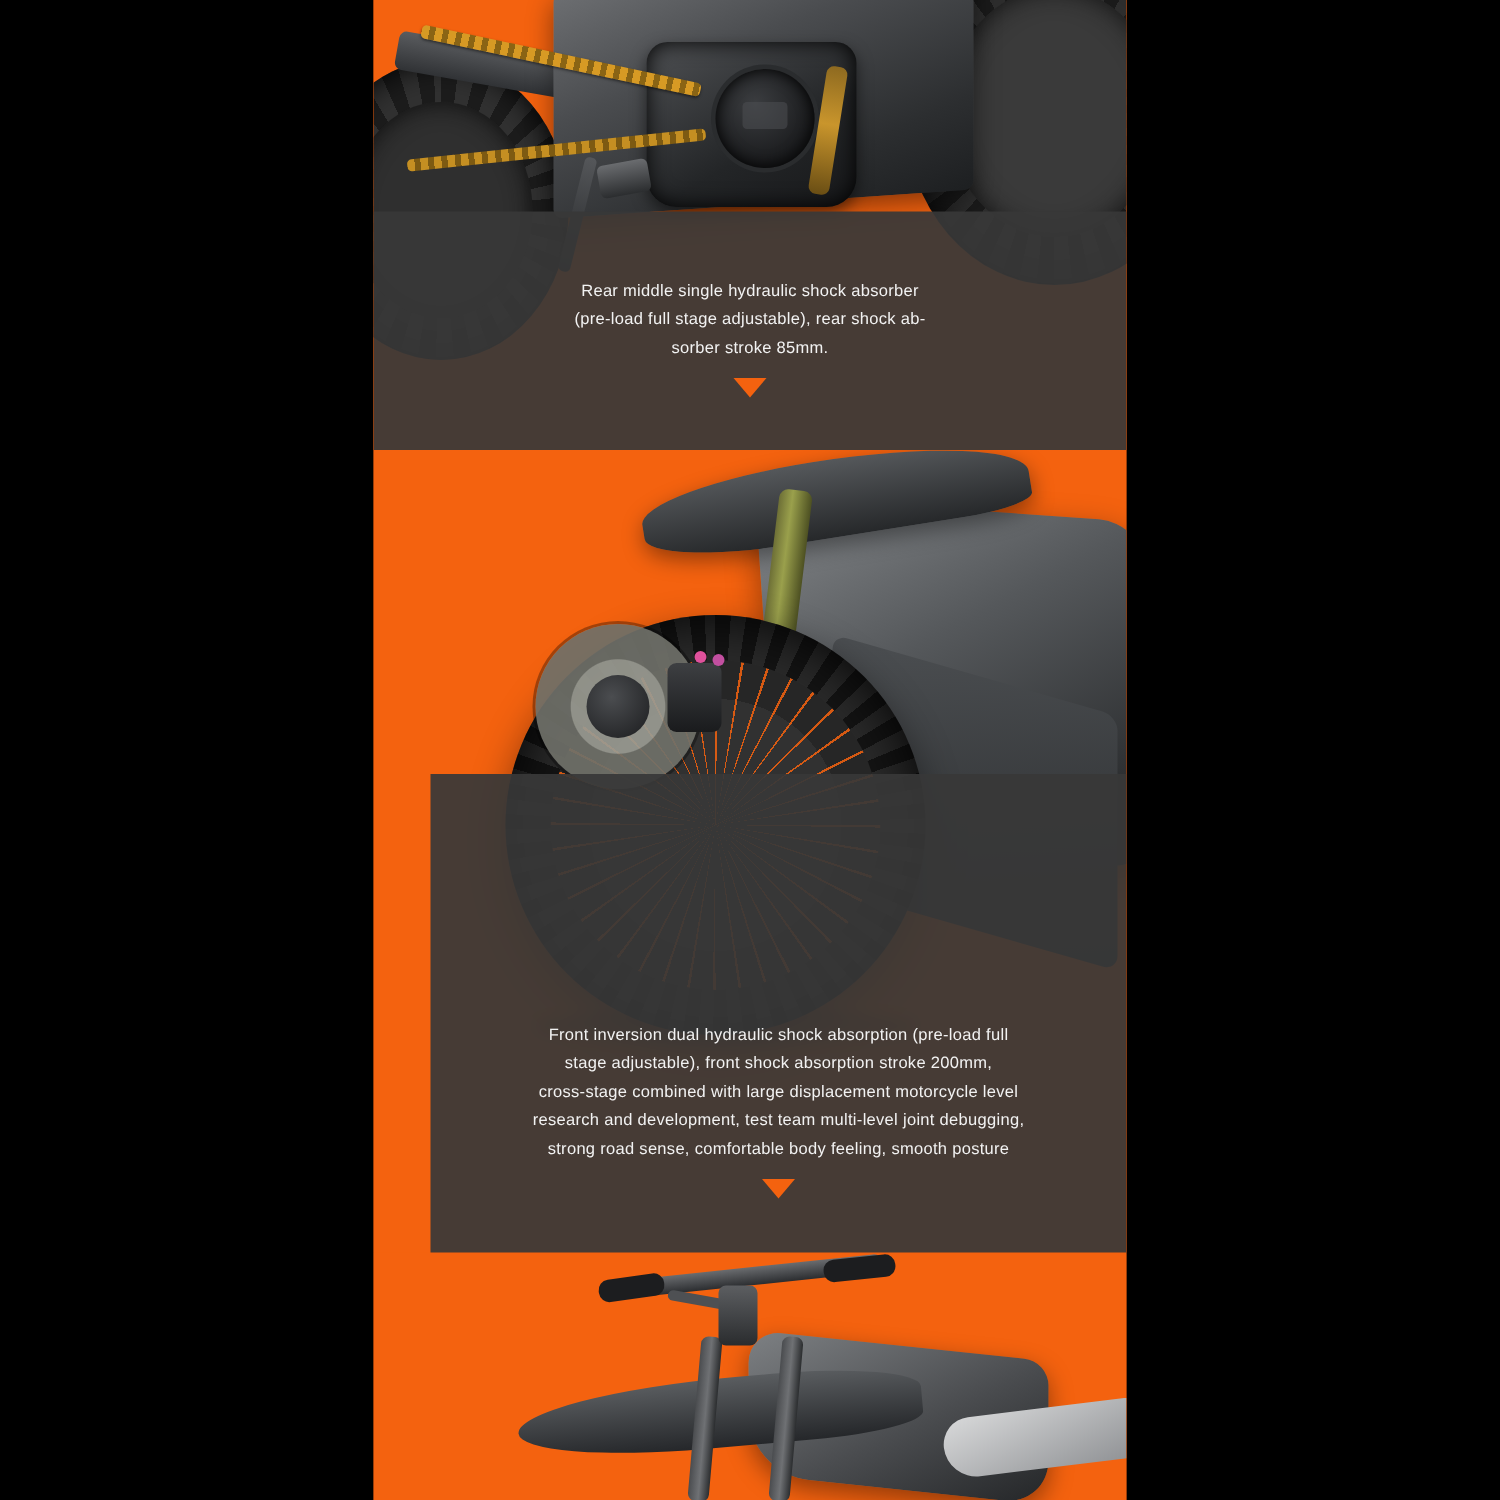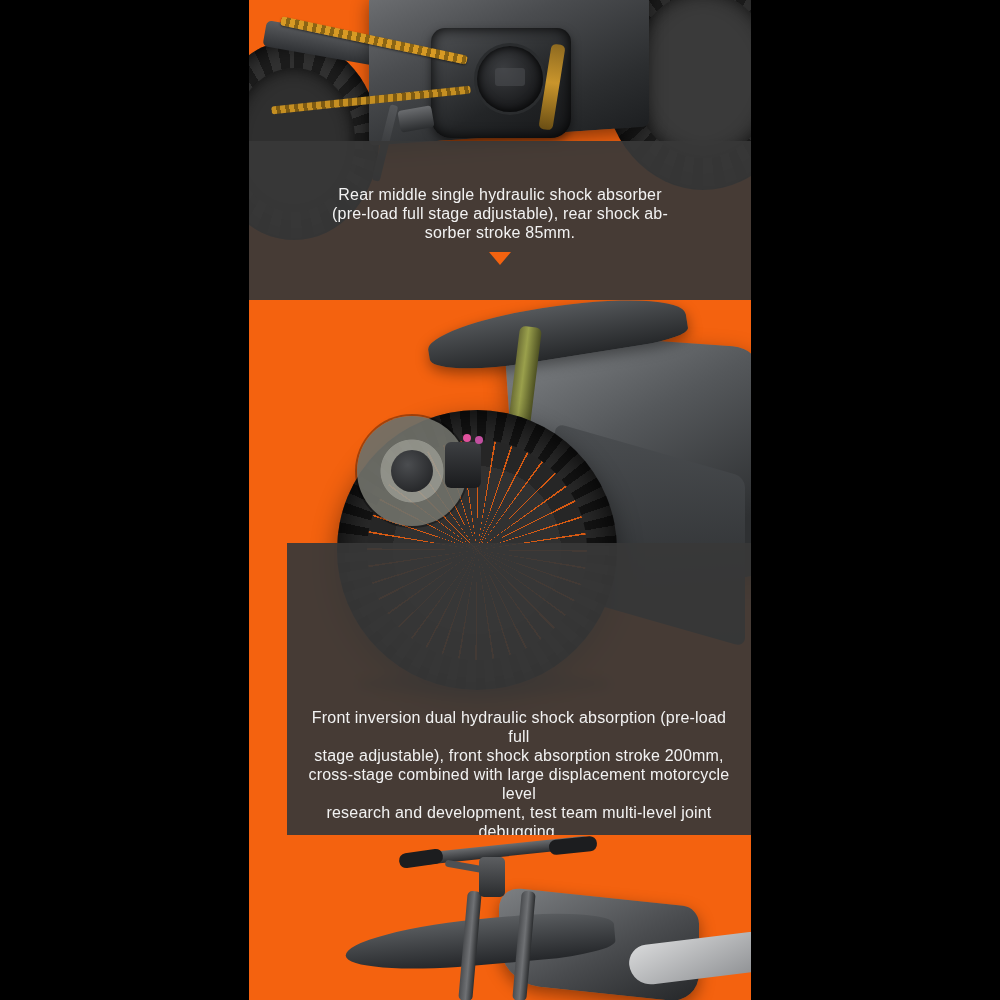--- a/index.html
+++ b/index.html
@@ -192,21 +192,21 @@
   
   .caption-card {
     position: absolute;
     background: rgba(56,56,56,0.93);
     color: #ffffff;
     text-align: center;
     box-sizing: border-box;
   }
   .caption-text {
     font-family: "Liberation Sans", sans-serif;
-    font-size: 16px;
+    font-size: 11px;
     line-height: 19px;
     color: #f2f2f2;
     letter-spacing: .2px;
     white-space: pre-line;
   }
   .caption-arrow {
     width: 0; height: 0;
     margin: 10px auto 0 auto;
     border-left: 11px solid transparent;
     border-right: 11px solid transparent;
@@ -351,21 +351,21 @@
     top: 372px;
     width: 250px;
     height: 24px;
     border-radius: 50%;
     background: rgba(0,0,0,.22);
     filter: blur(4px);
   }
 
   #caption2 {
     left: 38px;
-    top: 543px;   
+    top: 516px;   
     width: 464px;
     height: 320px;
     padding: 165px 18px 0 18px;
   }
 
   
   .photo-bar {
     position: absolute;
     left: 0;
     top: 835px;

